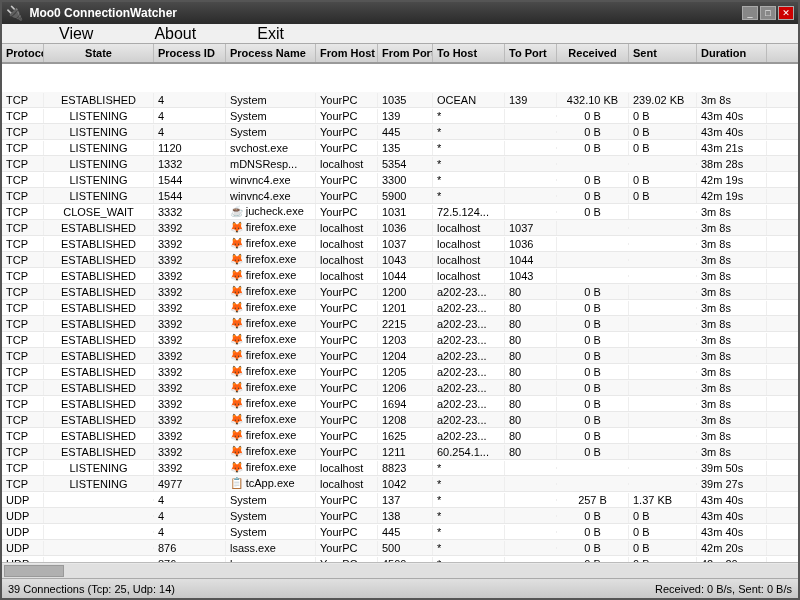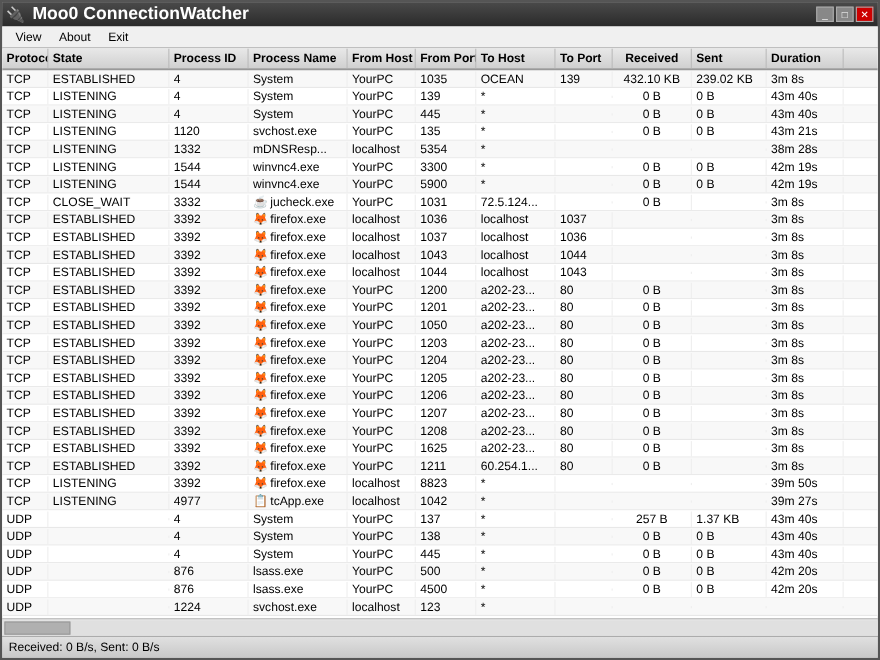--- a/index.html
+++ b/index.html
@@ -27,21 +27,21 @@
       justify-content: space-between;
       padding: 0 4px;
       flex-shrink: 0;
     }
     .title-bar-left {
       display: flex;
       align-items: center;
       gap: 6px;
     }
     .title-text {
-      font-size: 16px;
+      font-size: 12px;
       font-weight: bold;
     }
     .title-icon {
       color: #f0a020;
       font-size: 14px;
     }
     .title-controls {
       display: flex;
       gap: 2px;
     }
@@ -62,21 +62,22 @@
       border-bottom: 1px solid #aaa;
       display: flex;
       align-items: center;
       height: 20px;
       padding: 0 4px;
       flex-shrink: 0;
     }
     .menu-item {
       padding: 2px 8px;
       cursor: pointer;
-      font-size: 11px;
+      font-size: 16px;
+      margin-left: 45px;
     }
     .table-container {
       flex: 1;
       overflow: hidden;
       display: flex;
       flex-direction: column;
       background: white;
     }
     .table-header {
       display: flex;
@@ -91,20 +92,21 @@
       font-size: 11px;
       white-space: nowrap;
       overflow: hidden;
       cursor: pointer;
       user-select: none;
     }
     .table-body {
       flex: 1;
       overflow-y: scroll;
       overflow-x: hidden;
+      margin-top: 28px;
     }
     .table-row {
       display: flex;
       border-bottom: 1px solid #e8e8e8;
       height: 16px;
       align-items: center;
     }
     .table-row:nth-child(odd) { background: #f8f8f8; }
     .table-row:nth-child(even) { background: #ffffff; }
     .td {
@@ -143,21 +145,21 @@
     .scrollbar-x-thumb {
       width: 60px;
       height: 12px;
       background: #b0b0b0;
       position: absolute;
       top: 1px;
       left: 2px;
       border: 1px solid #999;
     }
     .col-protocol { width: 42px; }
-    .col-state { width: 110px; }
+    .col-state { width: 110px; text-align: center; }
     .col-pid { width: 72px; }
     .col-pname { width: 90px; }
     .col-fromhost { width: 62px; }
     .col-fromport { width: 55px; }
     .col-tohost { width: 72px; }
     .col-toport { width: 52px; }
     .col-received { width: 72px; text-align: center; }
     .col-sent { width: 68px; }
     .col-duration { width: 70px; }
   </style>
@@ -379,21 +381,21 @@
           <div class="td col-received">0 B</div>
           <div class="td col-sent"></div>
           <div class="td col-duration">3m 8s</div>
         </div>
         <div class="table-row">
           <div class="td col-protocol">TCP</div>
           <div class="td col-state">ESTABLISHED</div>
           <div class="td col-pid">3392</div>
           <div class="td col-pname"><span style="color:#e55d00;margin-right:2px;">🦊</span>firefox.exe</div>
           <div class="td col-fromhost">YourPC</div>
-          <div class="td col-fromport">1050</div>
+          <div class="td col-fromport">2215</div>
           <div class="td col-tohost">a202-23...</div>
           <div class="td col-toport">80</div>
           <div class="td col-received">0 B</div>
           <div class="td col-sent"></div>
           <div class="td col-duration">3m 8s</div>
         </div>
         <div class="table-row">
           <div class="td col-protocol">TCP</div>
           <div class="td col-state">ESTABLISHED</div>
           <div class="td col-pid">3392</div>
@@ -444,21 +446,21 @@
           <div class="td col-received">0 B</div>
           <div class="td col-sent"></div>
           <div class="td col-duration">3m 8s</div>
         </div>
         <div class="table-row">
           <div class="td col-protocol">TCP</div>
           <div class="td col-state">ESTABLISHED</div>
           <div class="td col-pid">3392</div>
           <div class="td col-pname"><span style="color:#e55d00;margin-right:2px;">🦊</span>firefox.exe</div>
           <div class="td col-fromhost">YourPC</div>
-          <div class="td col-fromport">1207</div>
+          <div class="td col-fromport">1694</div>
           <div class="td col-tohost">a202-23...</div>
           <div class="td col-toport">80</div>
           <div class="td col-received">0 B</div>
           <div class="td col-sent"></div>
           <div class="td col-duration">3m 8s</div>
         </div>
         <div class="table-row">
           <div class="td col-protocol">TCP</div>
           <div class="td col-state">ESTABLISHED</div>
           <div class="td col-pid">3392</div>
@@ -604,15 +606,16 @@
       </div>
   </div>
 
   <div class="scrollbar-x">
     <div class="scrollbar-x-track">
       <div class="scrollbar-x-thumb"></div>
     </div>
   </div>
 
   <div class="status-bar">
+    <span>39 Connections (Tcp: 25, Udp: 14)</span>
     <span>Received: 0 B/s, Sent: 0 B/s</span>
   </div>
 </div>
 
 </body></html>

